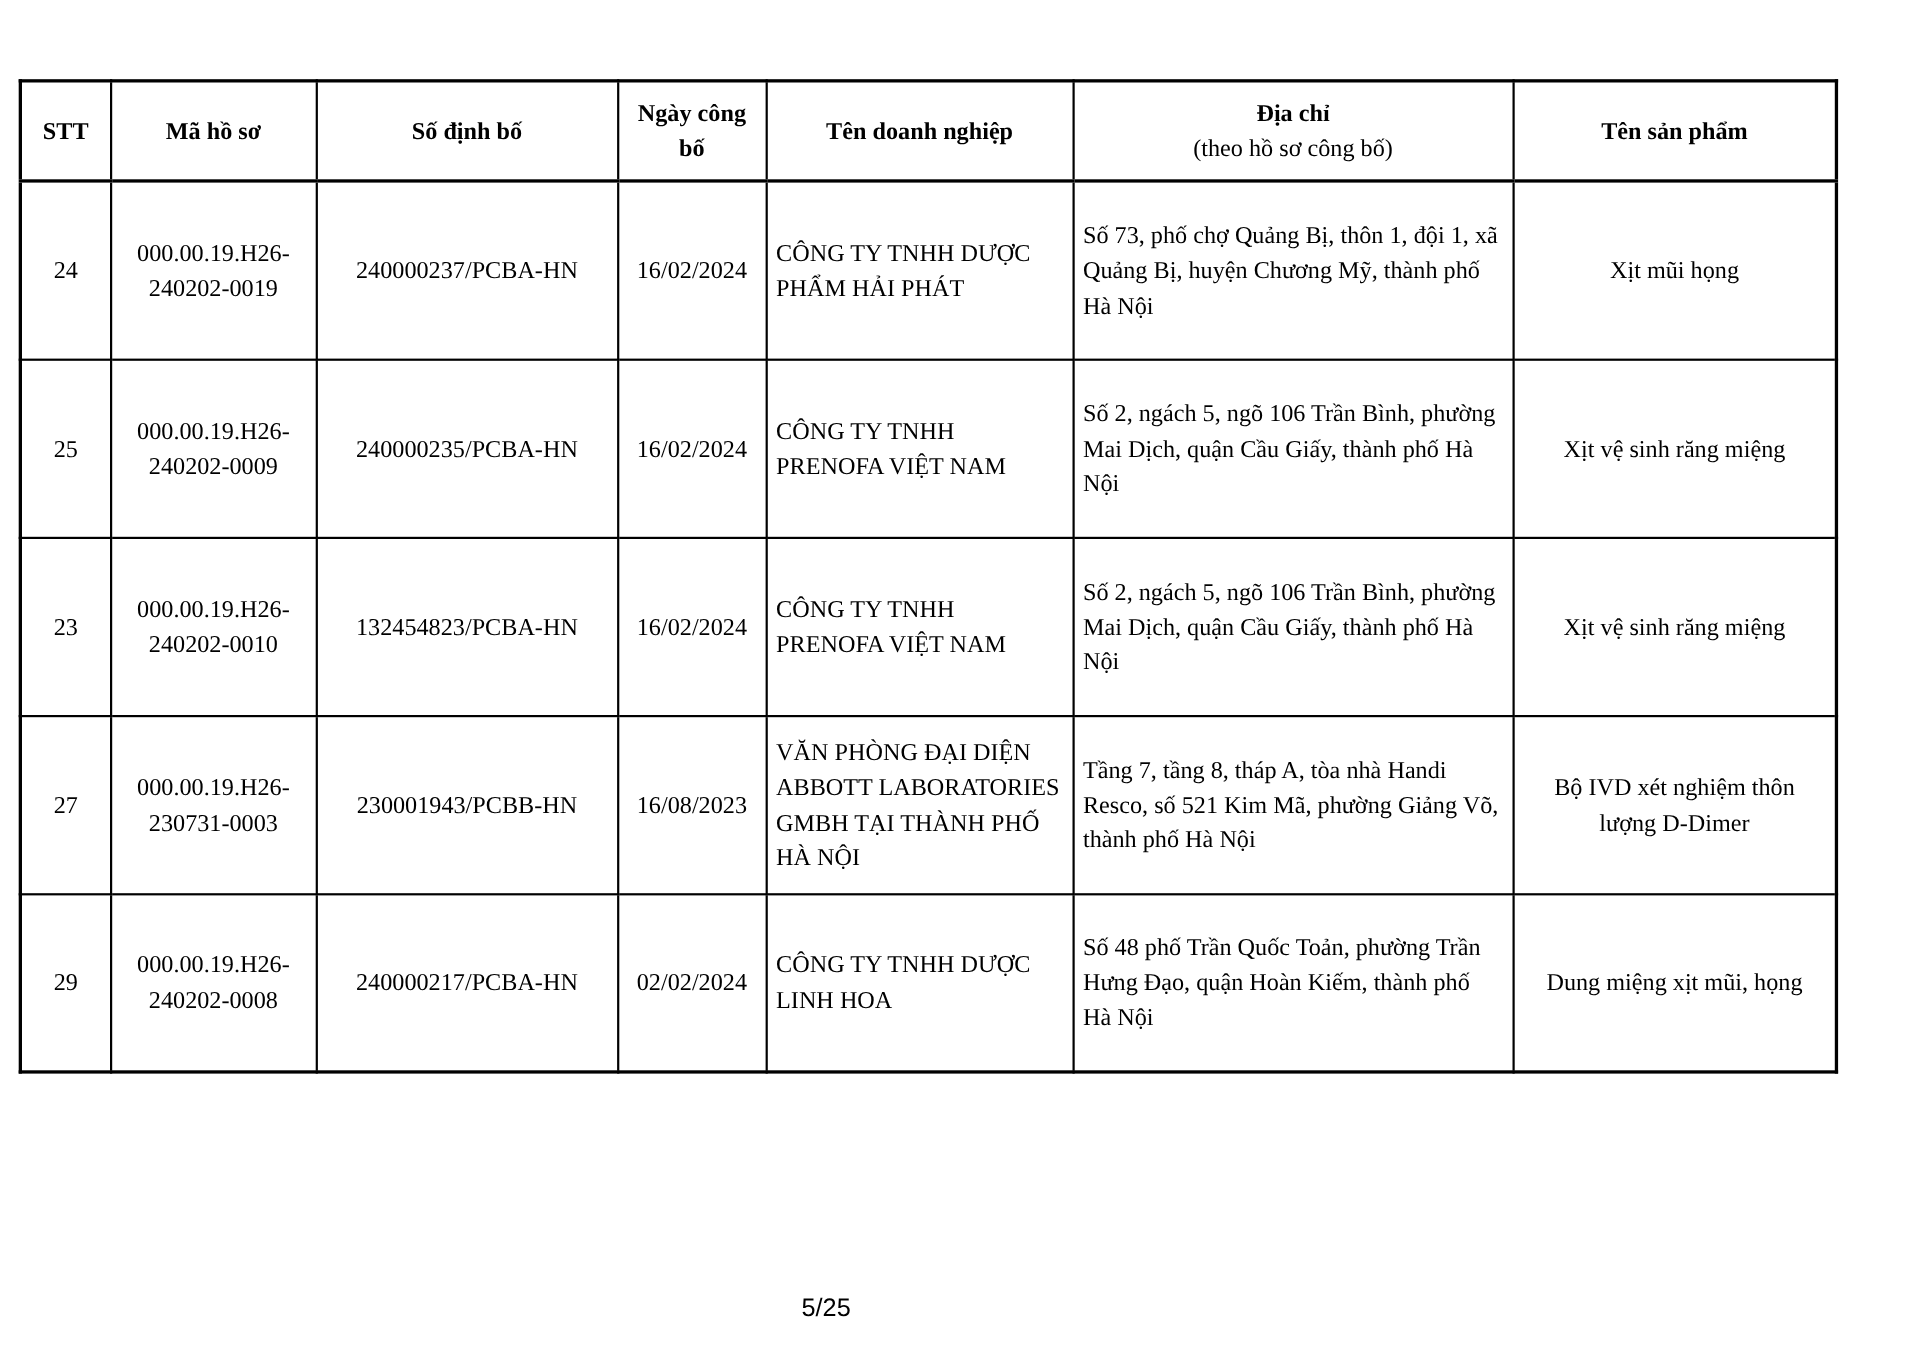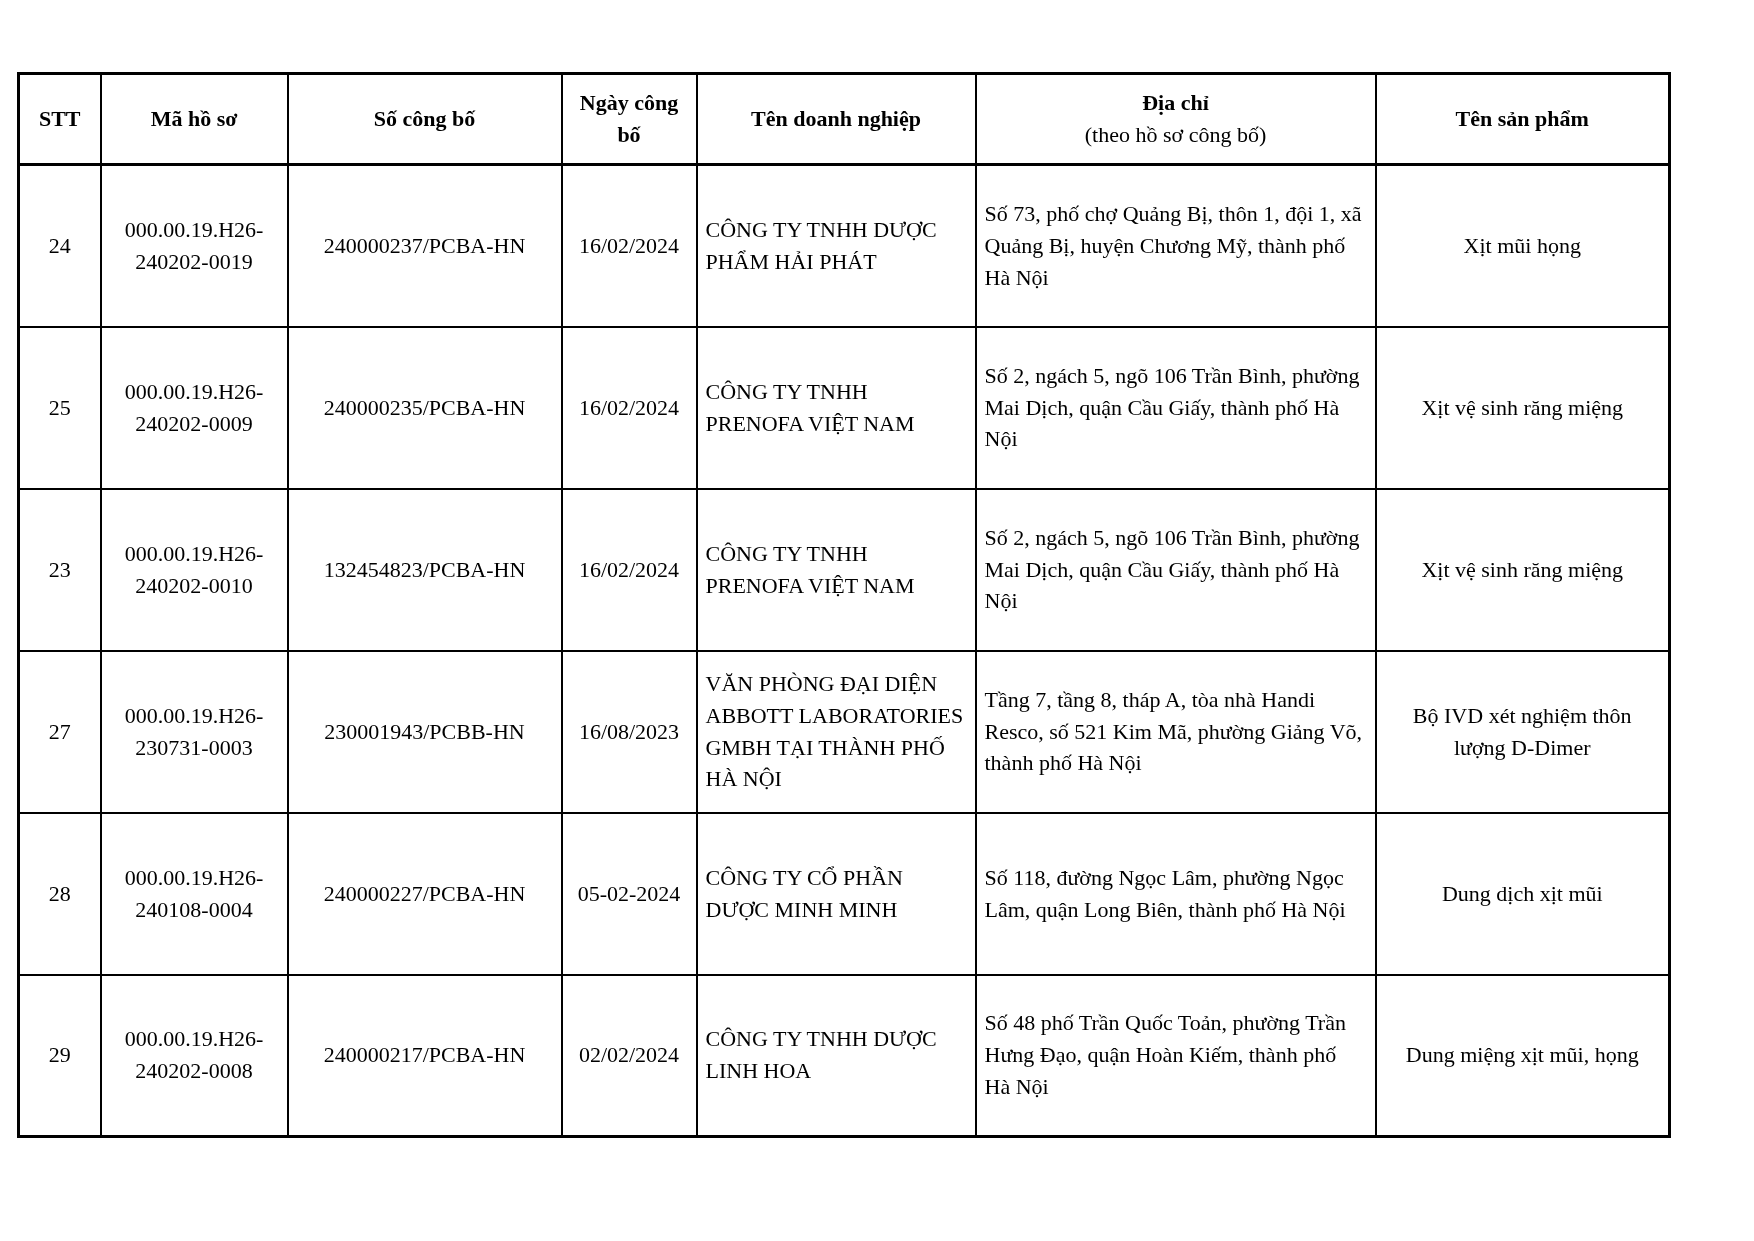--- a/index.html
+++ b/index.html
@@ -81,21 +81,21 @@
         <col class="col-so">
         <col class="col-ngay">
       <col class="col-ten">
         <col class="col-diachi">
         <col class="col-sanpham">
     </colgroup>
     <thead>
       <tr>
         <th>STT</th>
         <th>Mã hồ sơ</th>
-        <th>Số công bố</th>
+        <th>Số định bố</th>
         <th>Ngày công bố</th>
         <th>Tên doanh nghiệp</th>
         <th>
           <span>Địa chỉ</span>
           <span class="hdr-sub">(theo hồ sơ công bố)</span>
         </th>
         <th>Tên sản phẩm</th>
       </tr>
     </thead>
     <tbody>
@@ -129,34 +129,26 @@
       <tr>
         <td class="c-center">27</td>
         <td class="c-center">000.00.19.H26-230731-0003</td>
         <td class="c-center">230001943/PCBB-HN</td>
         <td class="c-center">16/08/2023</td>
         <td class="c-left">VĂN PHÒNG ĐẠI DIỆN ABBOTT LABORATORIES GMBH TẠI THÀNH PHỐ HÀ NỘI</td>
         <td class="c-left">Tầng 7, tầng 8, tháp A, tòa nhà Handi Resco, số 521 Kim Mã, phường Giảng Võ, thành phố Hà Nội</td>
         <td class="c-center">Bộ IVD xét nghiệm thôn lượng D-Dimer</td>
       </tr>
       <tr>
-        <td class="c-center">28</td>
-        <td class="c-center">000.00.19.H26-240108-0004</td>
-        <td class="c-center">240000227/PCBA-HN</td>
-        <td class="c-center">05-02-2024</td>
-        <td class="c-left">CÔNG TY CỔ PHẦN DƯỢC MINH MINH</td>
-        <td class="c-left">Số 118, đường Ngọc Lâm, phường Ngọc Lâm, quận Long Biên, thành phố Hà Nội</td>
-        <td class="c-center">Dung dịch xịt mũi</td>
-      </tr>
-      <tr>
         <td class="c-center">29</td>
         <td class="c-center">000.00.19.H26-240202-0008</td>
         <td class="c-center">240000217/PCBA-HN</td>
         <td class="c-center">02/02/2024</td>
         <td class="c-left">CÔNG TY TNHH DƯỢC LINH HOA</td>
         <td class="c-left">Số 48 phố Trần Quốc Toản, phường Trần Hưng Đạo, quận Hoàn Kiếm, thành phố Hà Nội</td>
         <td class="c-center">Dung miệng xịt mũi, họng</td>
       </tr>
     </tbody>
   </table>
 
+  <div class="page-footer">5/25</div>
 
 </div>
 
 </body></html>

